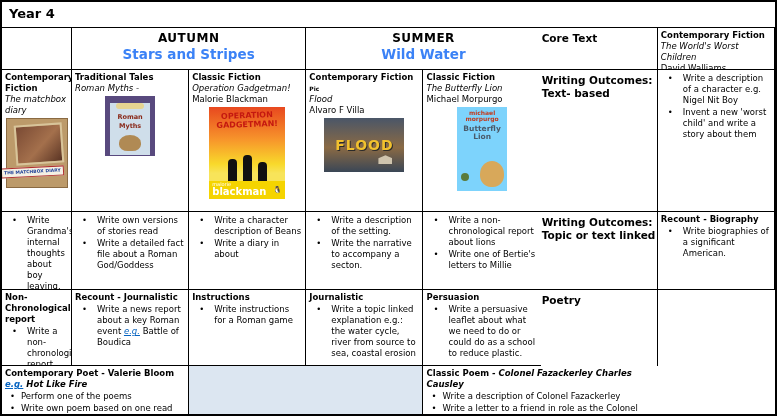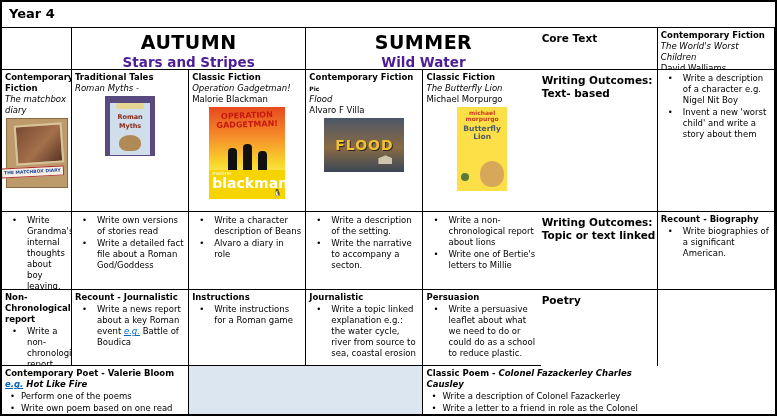--- a/index.html
+++ b/index.html
@@ -13,22 +13,22 @@
     color:#000;
   }
   .c{border-right:1px solid #000;border-bottom:1px solid #000;box-sizing:border-box;overflow:hidden;}
   .no-r{border-right:none;}
   .no-b{border-bottom:none;}
 
   .year-cell{grid-column:1/8;font-weight:bold;font-size:13px;padding:4px 0 0 7px;}
   .corner{grid-column:1/2;}
 
   .term{grid-column:span 2;text-align:center;padding-top:3px;}
-  .term .t-name{font-weight:bold;font-size:19px;letter-spacing:.5px;}
-  .term .t-theme{font-weight:bold;font-size:13.5px;color:#4c1d95;margin-top:1px;}
+  .term .t-name{font-weight:bold;font-size:12px;letter-spacing:.5px;}
+  .term .t-theme{font-weight:bold;font-size:13.5px;color:#3b82f6;margin-top:1px;}
 
   .row-label{font-weight:bold;font-size:10.5px;text-align:left;padding:4px 1px 0;line-height:1.25;}
 
   .cell{font-size:8.5px;line-height:1.3;padding:2px 3px;}
   .b{font-weight:bold;}
   .i{font-style:italic;}
   .tiny-suffix{font-size:6px;font-weight:bold;}
   .eg{color:#0563c1;text-decoration:underline;font-style:italic;}
 
   ul.bullets{margin:1px 0 0;padding:0;list-style:none;}
@@ -57,28 +57,28 @@
   .cover-roman .rm-title{color:#8a2a1a;font-weight:bold;font-size:6.5px;margin-top:4px;}
   .cover-roman .wolf{position:absolute;bottom:4px;left:50%;transform:translateX(-50%);width:22px;height:16px;background:#b08a54;border-radius:50% 50% 40% 40%;}
 
   .cover-gadget{width:76px;height:92px;background:linear-gradient(180deg,#e8481f 0%,#f7942b 35%,#f8d92b 62%,#f8e45a 72%);display:flex;flex-direction:column;}
   .cover-gadget .gtitle{color:#c41810;font-weight:bold;font-size:8px;text-align:center;line-height:1.15;padding-top:4px;transform:rotate(-2deg);}
   .cover-gadget .sils{height:30px;display:flex;justify-content:center;align-items:flex-end;gap:6px;margin-top:auto;}
   .cover-gadget .sil{width:9px;background:#111;border-radius:4px 4px 0 0;}
   .cover-gadget .s1{height:22px;}.cover-gadget .s2{height:26px;}.cover-gadget .s3{height:19px;}
   .cover-gadget .strip{background:#f5d400;padding:1px 3px 2px;line-height:1;}
   .cover-gadget .m-small{color:#fff;font-size:5px;display:block;}
-  .cover-gadget .m-big{color:#fff;font-weight:bold;font-size:14px;display:inline-block;}
+  .cover-gadget .m-big{color:#fff;font-weight:bold;font-size:10px;display:inline-block;}
   .cover-gadget .penguin{font-size:7px;float:right;}
 
   .cover-flood{width:80px;height:54px;background:linear-gradient(180deg,#4a5668 0%,#8a6a44 55%,#3a4656 100%);display:flex;align-items:center;justify-content:center;position:relative;}
   .cover-flood .ftitle{color:#f2c12e;font-weight:bold;font-size:14px;letter-spacing:1px;text-shadow:1px 1px 0 #2a2a2a;}
   .cover-flood .house{position:absolute;right:12px;bottom:8px;width:14px;height:9px;background:#cfc4ae;clip-path:polygon(0 35%,50% 0,100% 35%,100% 100%,0 100%);}
 
-  .cover-butterfly{width:50px;height:84px;background:#fde047;padding:3px 2px;text-align:center;position:relative;}
+  .cover-butterfly{width:50px;height:84px;background:#7dd3fc;padding:3px 2px;text-align:center;position:relative;}
   .cover-butterfly .bf-author{color:#c23b1e;font-weight:bold;font-size:6px;line-height:1.05;}
   .cover-butterfly .bf-title{color:#4a5a6a;font-weight:bold;font-size:7.5px;line-height:1.1;margin-top:2px;}
   .cover-butterfly .lion{position:absolute;right:3px;bottom:4px;width:24px;height:26px;background:#d8a85a;border-radius:50% 50% 45% 45%;}
   .cover-butterfly .tree{position:absolute;left:4px;bottom:10px;width:8px;height:8px;background:#5a7a3a;border-radius:50%;}
 </style>
 </head>
 <body>
 
 <div id="sheet">
 
@@ -185,21 +185,21 @@
   </div>
   <div class="c cell">
     <ul class="bullets">
       <li>Write own versions of stories read</li>
       <li>Write a detailed fact file about a Roman God/Goddess</li>
     </ul>
   </div>
   <div class="c cell">
     <ul class="bullets">
       <li>Write a character description of Beans</li>
-      <li>Alvaro a diary in role</li>
+      <li>Write a diary in about</li>
     </ul>
   </div>
   <div class="c cell">
     <ul class="bullets">
       <li>Write a description of the setting.</li>
       <li>Write the narrative to accompany a secton.</li>
     </ul>
   </div>
   <div class="c cell no-r">
     <ul class="bullets">

